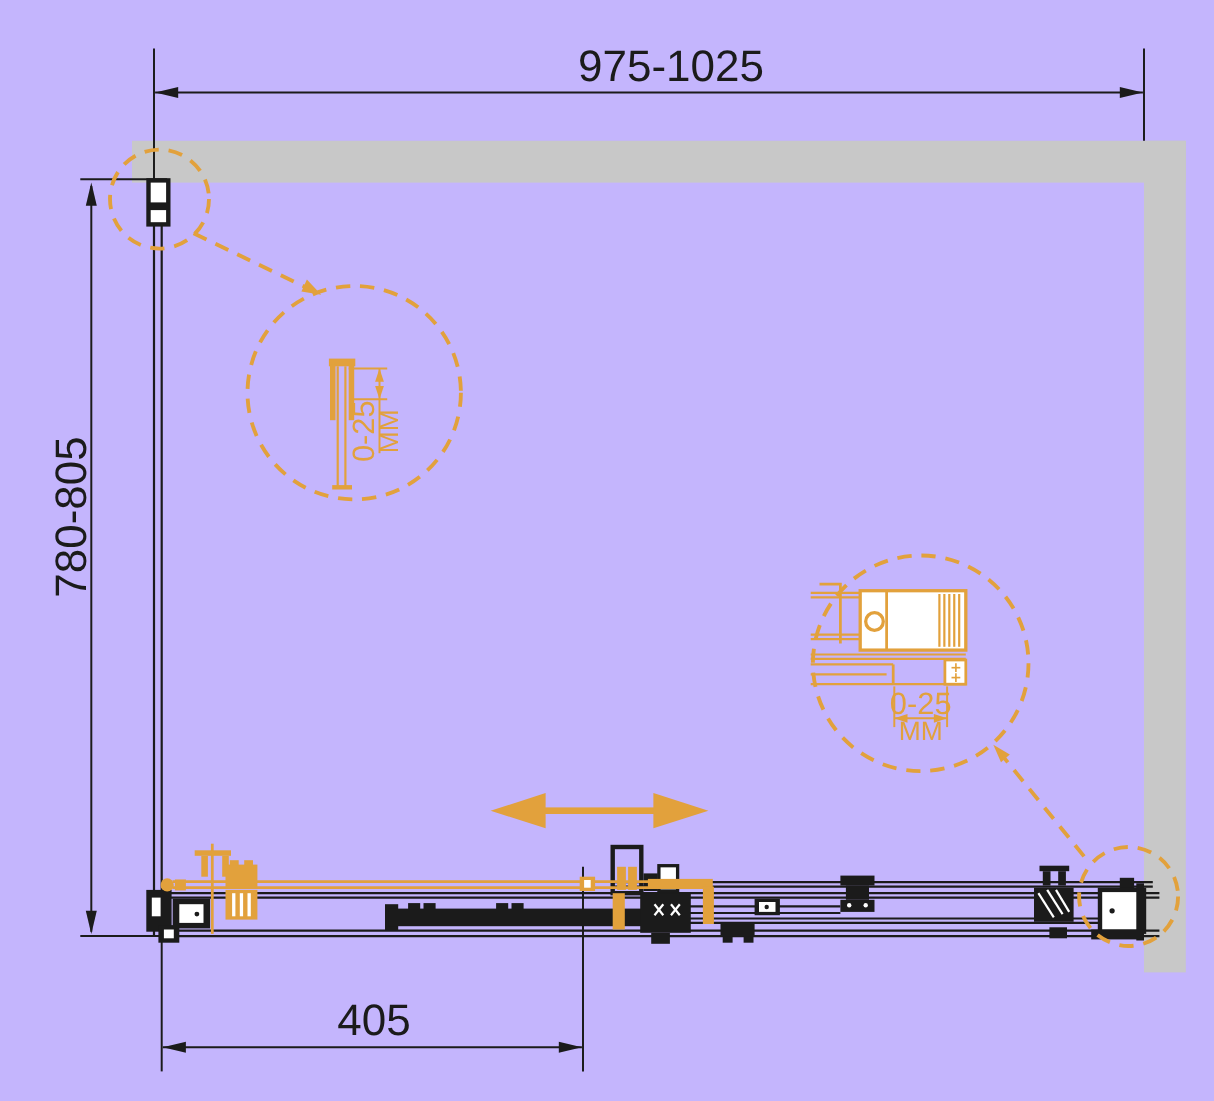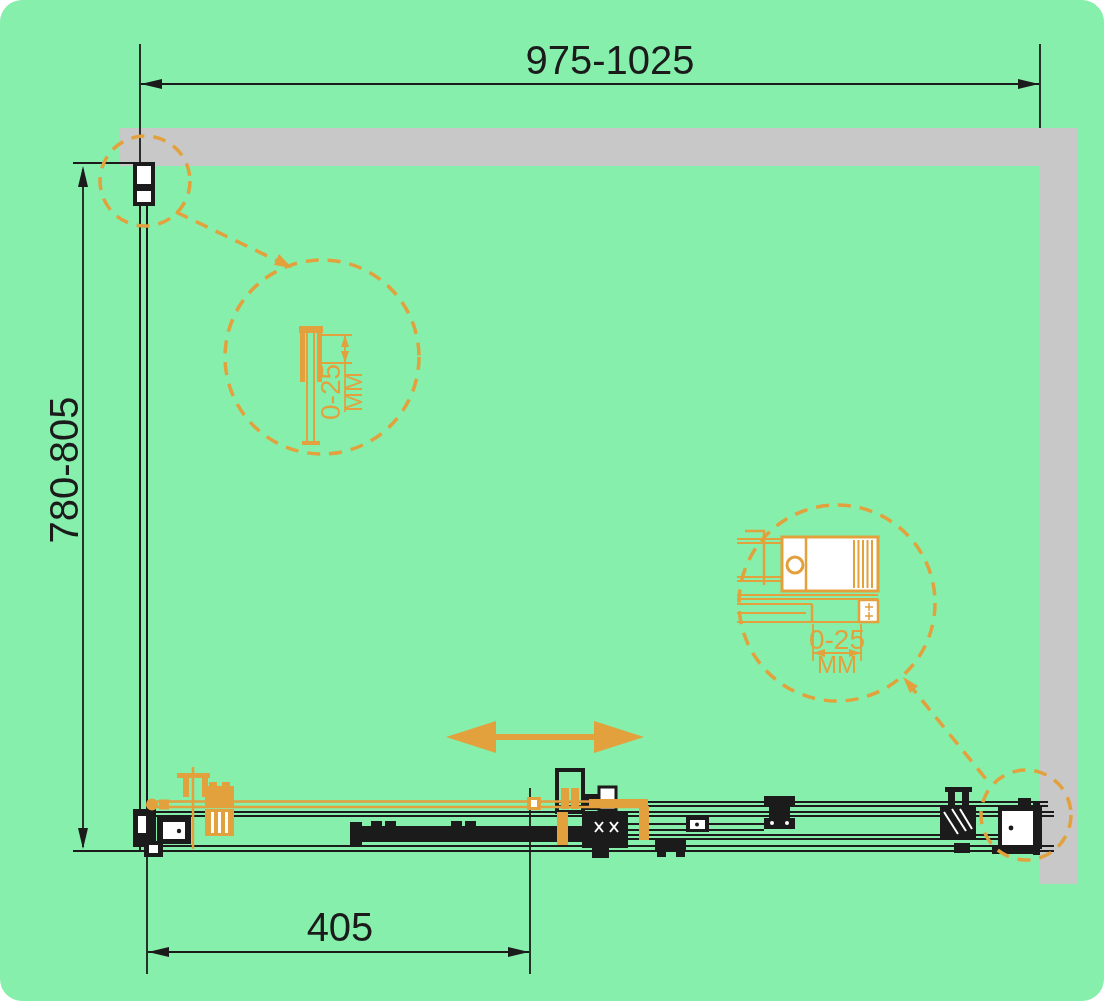--- a/index.html
+++ b/index.html
@@ -1,22 +1,21 @@
 <!DOCTYPE html>
 <html><head>
 <meta charset="utf-8">
 <style>
   html,body{margin:0;padding:0;background:#fff;}
   .canvas{
     position:relative;
     width:1104px;height:1001px;
-    background:#86efac;
+    background:#c4b5fd;
     font-family:"Liberation Sans", sans-serif;
     overflow:hidden;
-    border-radius:22px;
   }
   svg{position:absolute;left:0;top:0;}
   text{font-family:"Liberation Sans", sans-serif;fill:#1b1b1b;}
   .dim-label{font-size:40px;}
   .detail-label{font-size:28px;fill:#e2a13c;}
   .detail-unit{font-size:24px;fill:#e2a13c;}
 </style>
 </head>
 <body>
 

